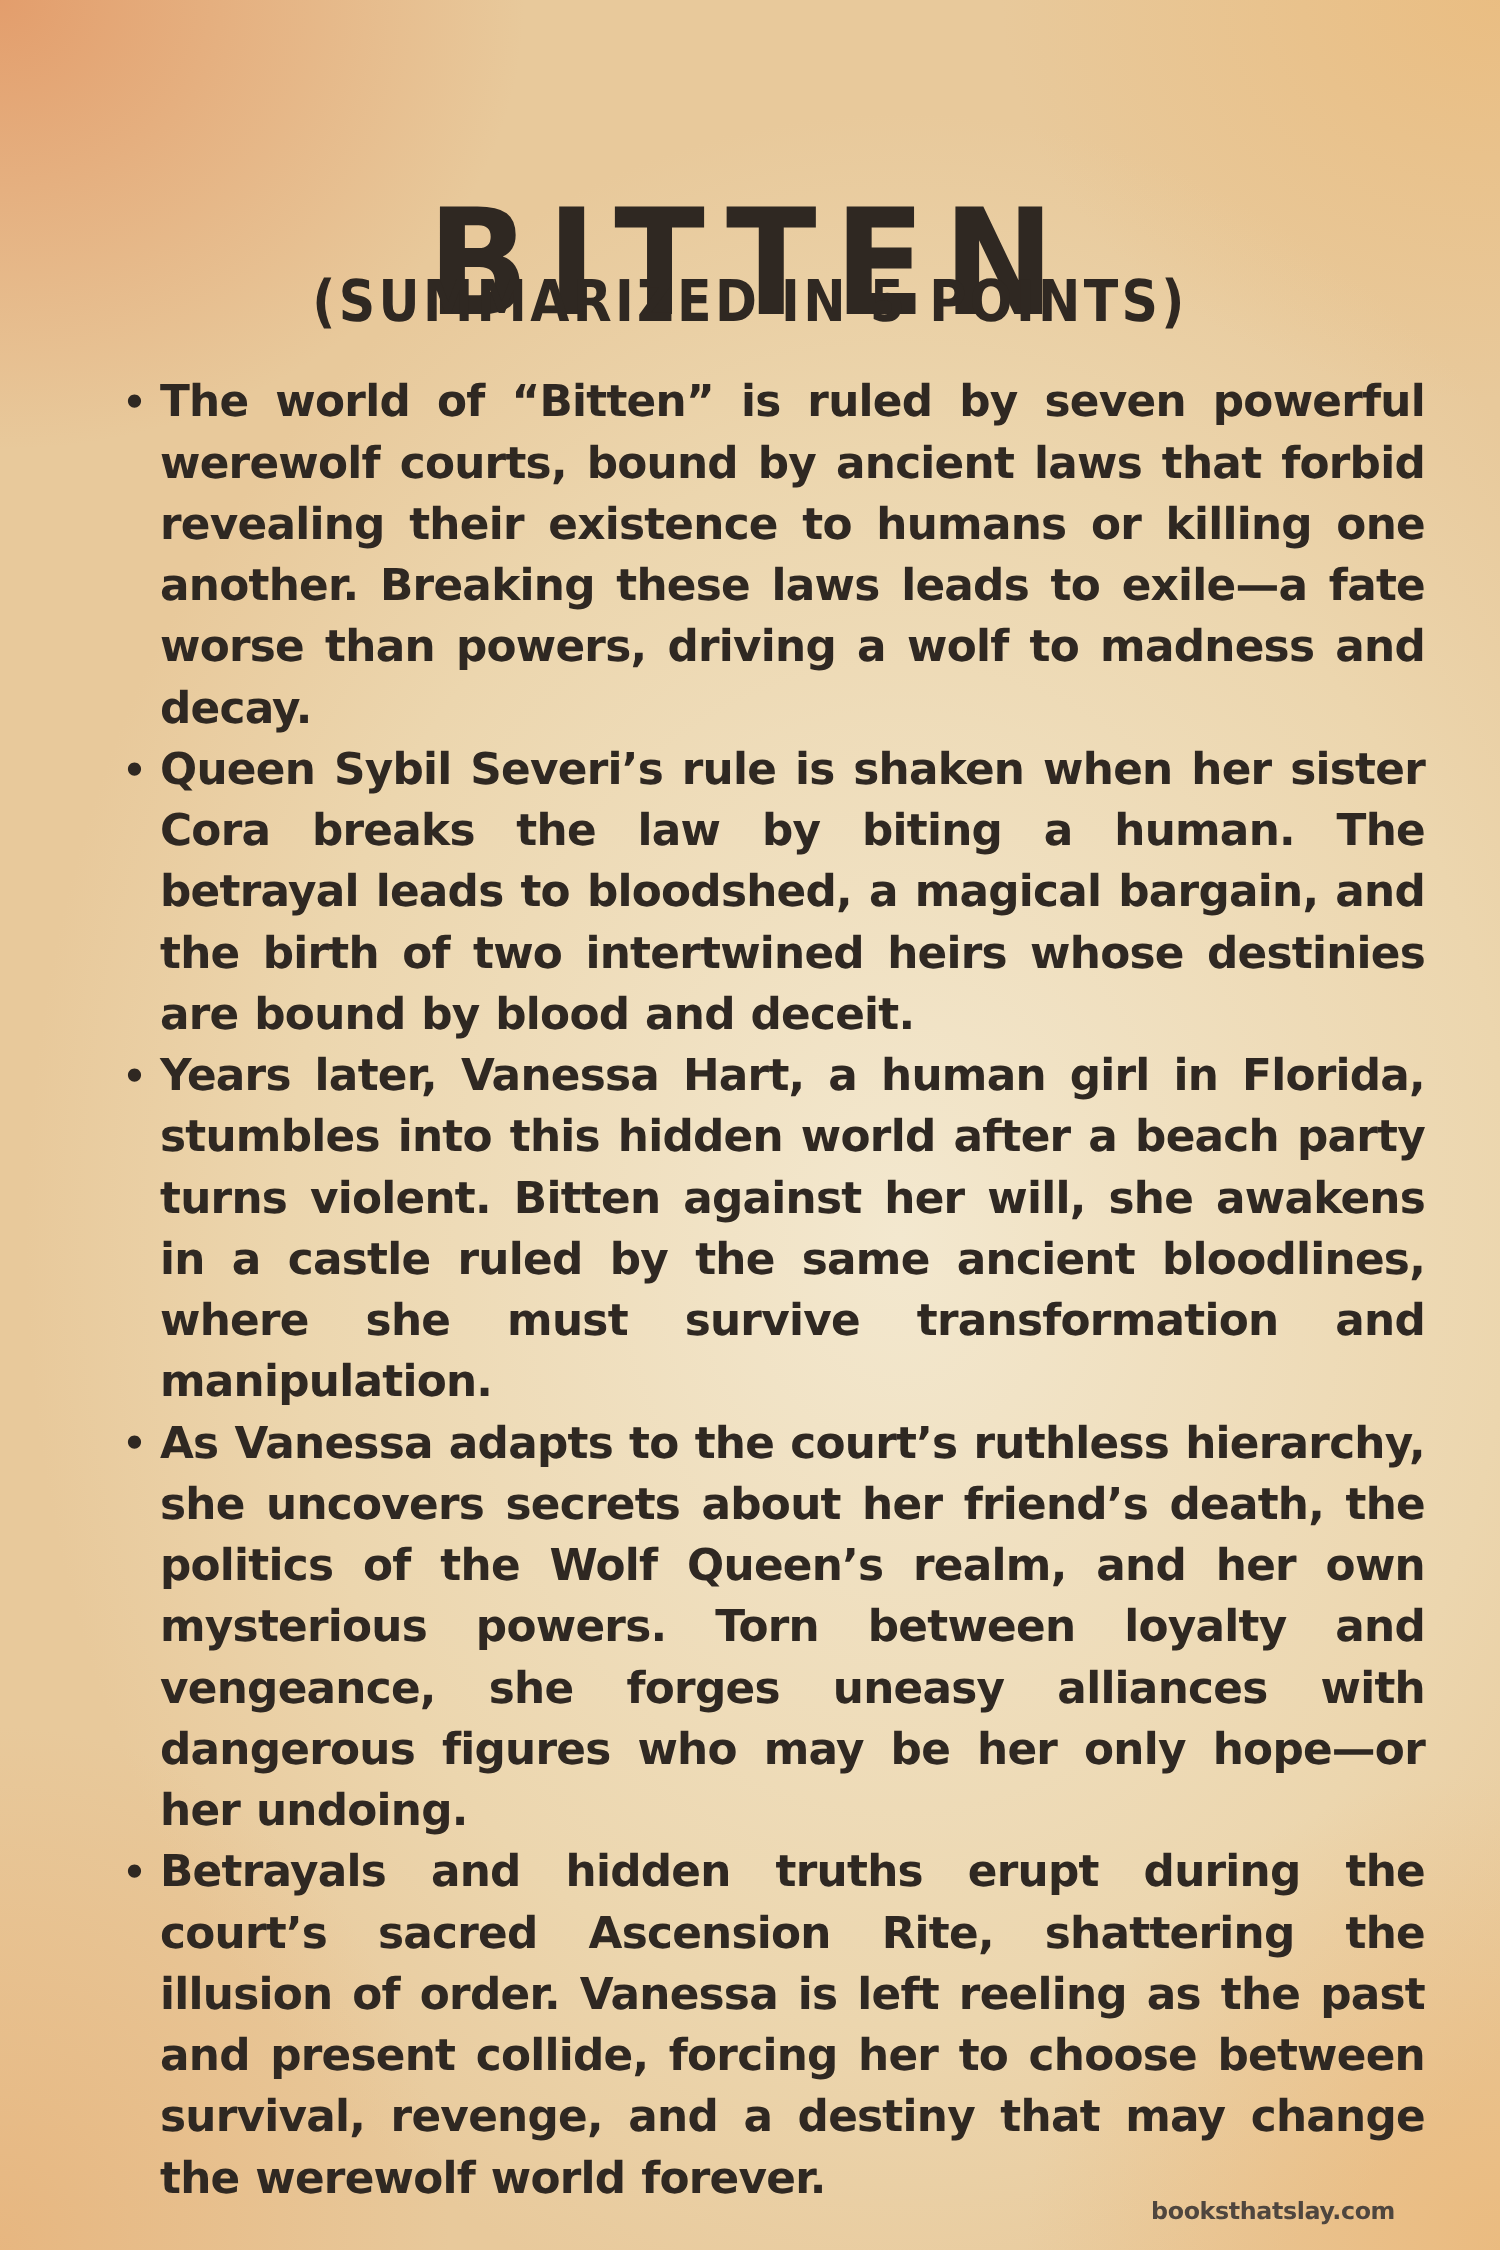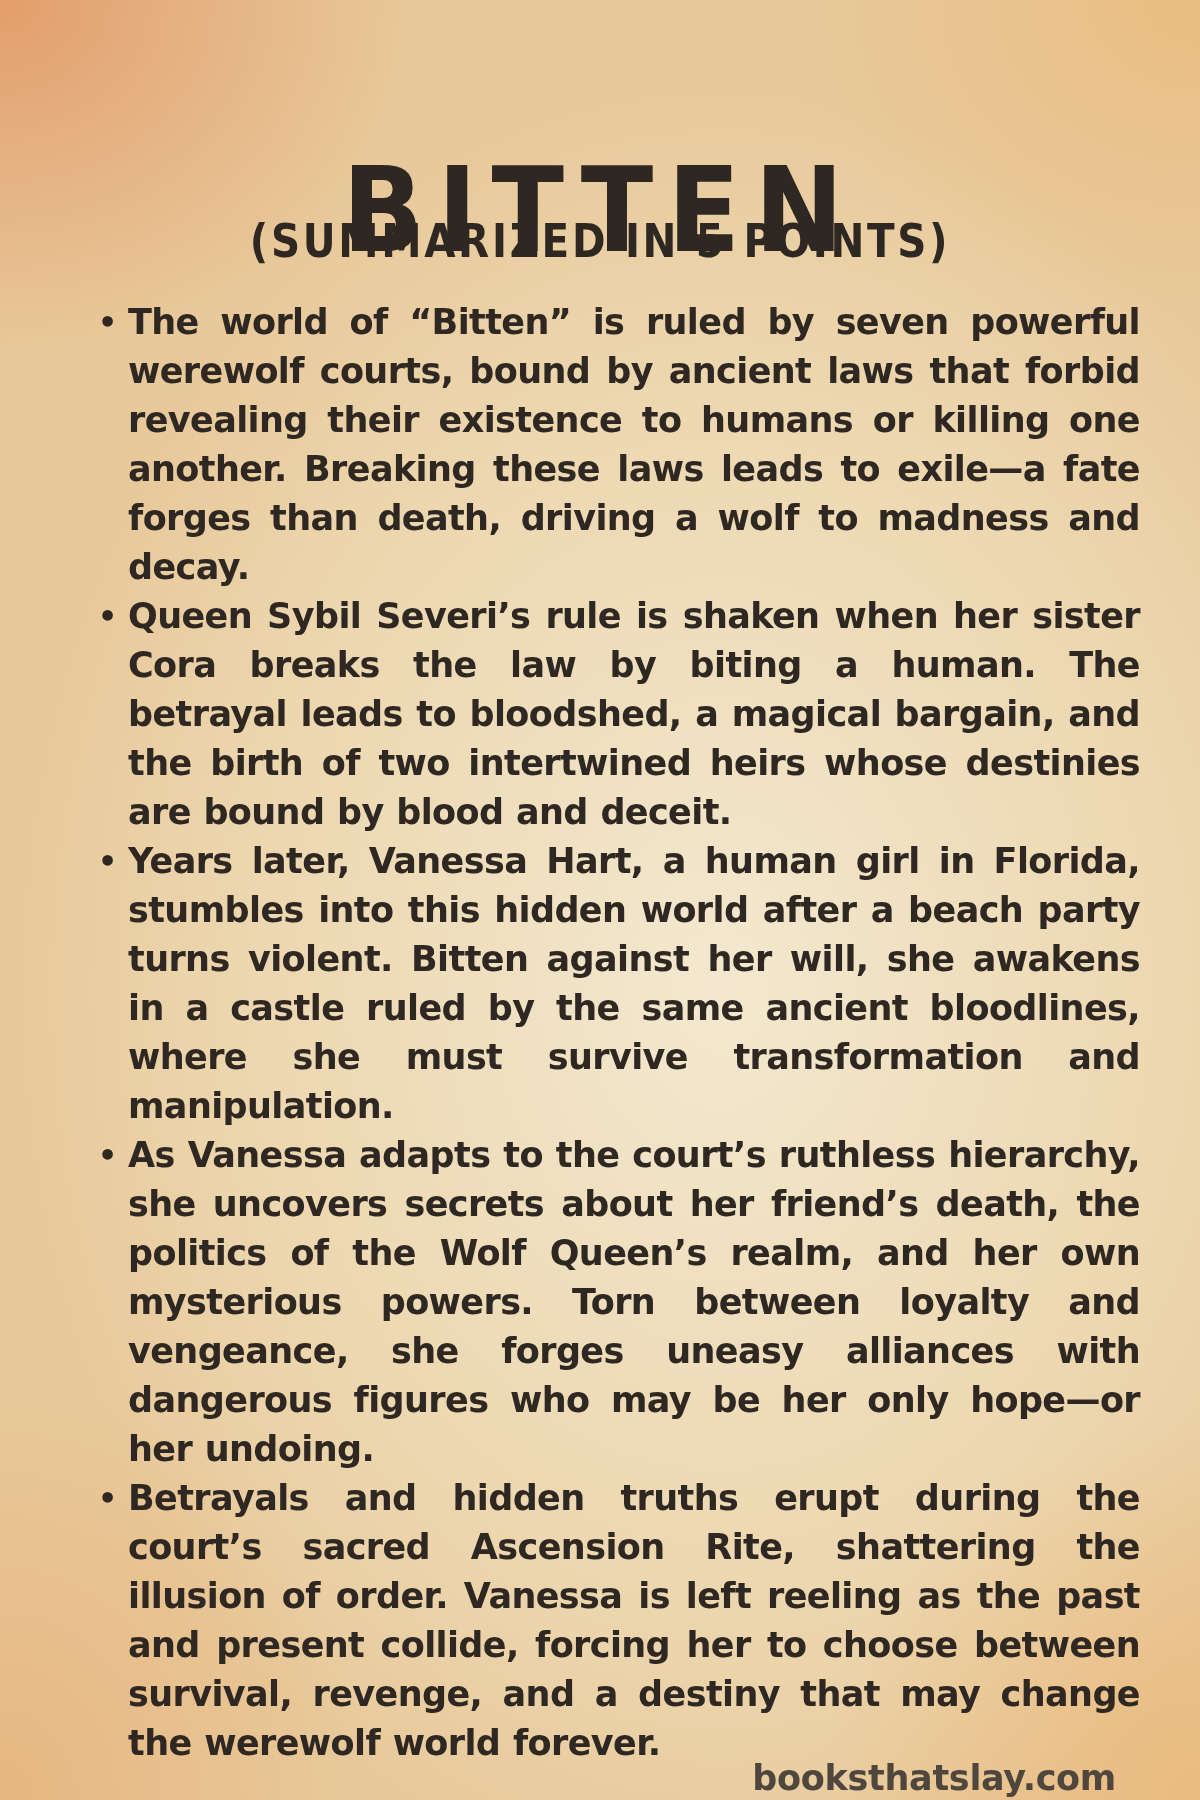--- a/index.html
+++ b/index.html
@@ -32,33 +32,33 @@
   .point {
     position: relative; font-weight: bold; font-size: 35px; line-height: 49px;
     text-align: justify; letter-spacing: -0.6px; word-spacing: 1px;
   }
   .point-text { display: block; }
   .bullet {
     position: absolute; left: -30px; top: 0; width: 10px; line-height: 49px; font-size: 30px;
   }
   .footer {
     position: absolute; right: 84px; top: 1758px;
-    font-weight: bold; font-size: 35px; color: #4f463e; letter-spacing: -0.3px;
+    font-weight: bold; font-size: 19px; color: #4f463e; letter-spacing: -0.3px;
   }
 </style>
 </head>
 <body>
 
 <h1 class="title">BITTEN</h1>
 <div class="subtitle">(SUMMARIZED IN 5 POINTS)</div>
 
 <ul class="points">
   <li class="point">
     <span class="bullet">•</span>
-    <span class="point-text">The world of “Bitten” is ruled by seven powerful werewolf courts, bound by ancient laws that forbid revealing their existence to humans or killing one another. Breaking these laws leads to exile—a fate forges than death, driving a wolf to madness and decay.</span>
+    <span class="point-text">The world of “Bitten” is ruled by seven powerful werewolf courts, bound by ancient laws that forbid revealing their existence to humans or killing one another. Breaking these laws leads to exile—a fate worse than powers, driving a wolf to madness and decay.</span>
   </li>
   <li class="point">
     <span class="bullet">•</span>
     <span class="point-text">Queen Sybil Severi’s rule is shaken when her sister Cora breaks the law by biting a human. The betrayal leads to bloodshed, a magical bargain, and the birth of two intertwined heirs whose destinies are bound by blood and deceit.</span>
   </li>
   <li class="point">
     <span class="bullet">•</span>
     <span class="point-text">Years later, Vanessa Hart, a human girl in Florida, stumbles into this hidden world after a beach party turns violent. Bitten against her will, she awakens in a castle ruled by the same ancient bloodlines, where she must survive transformation and manipulation.</span>
   </li>
   <li class="point">

